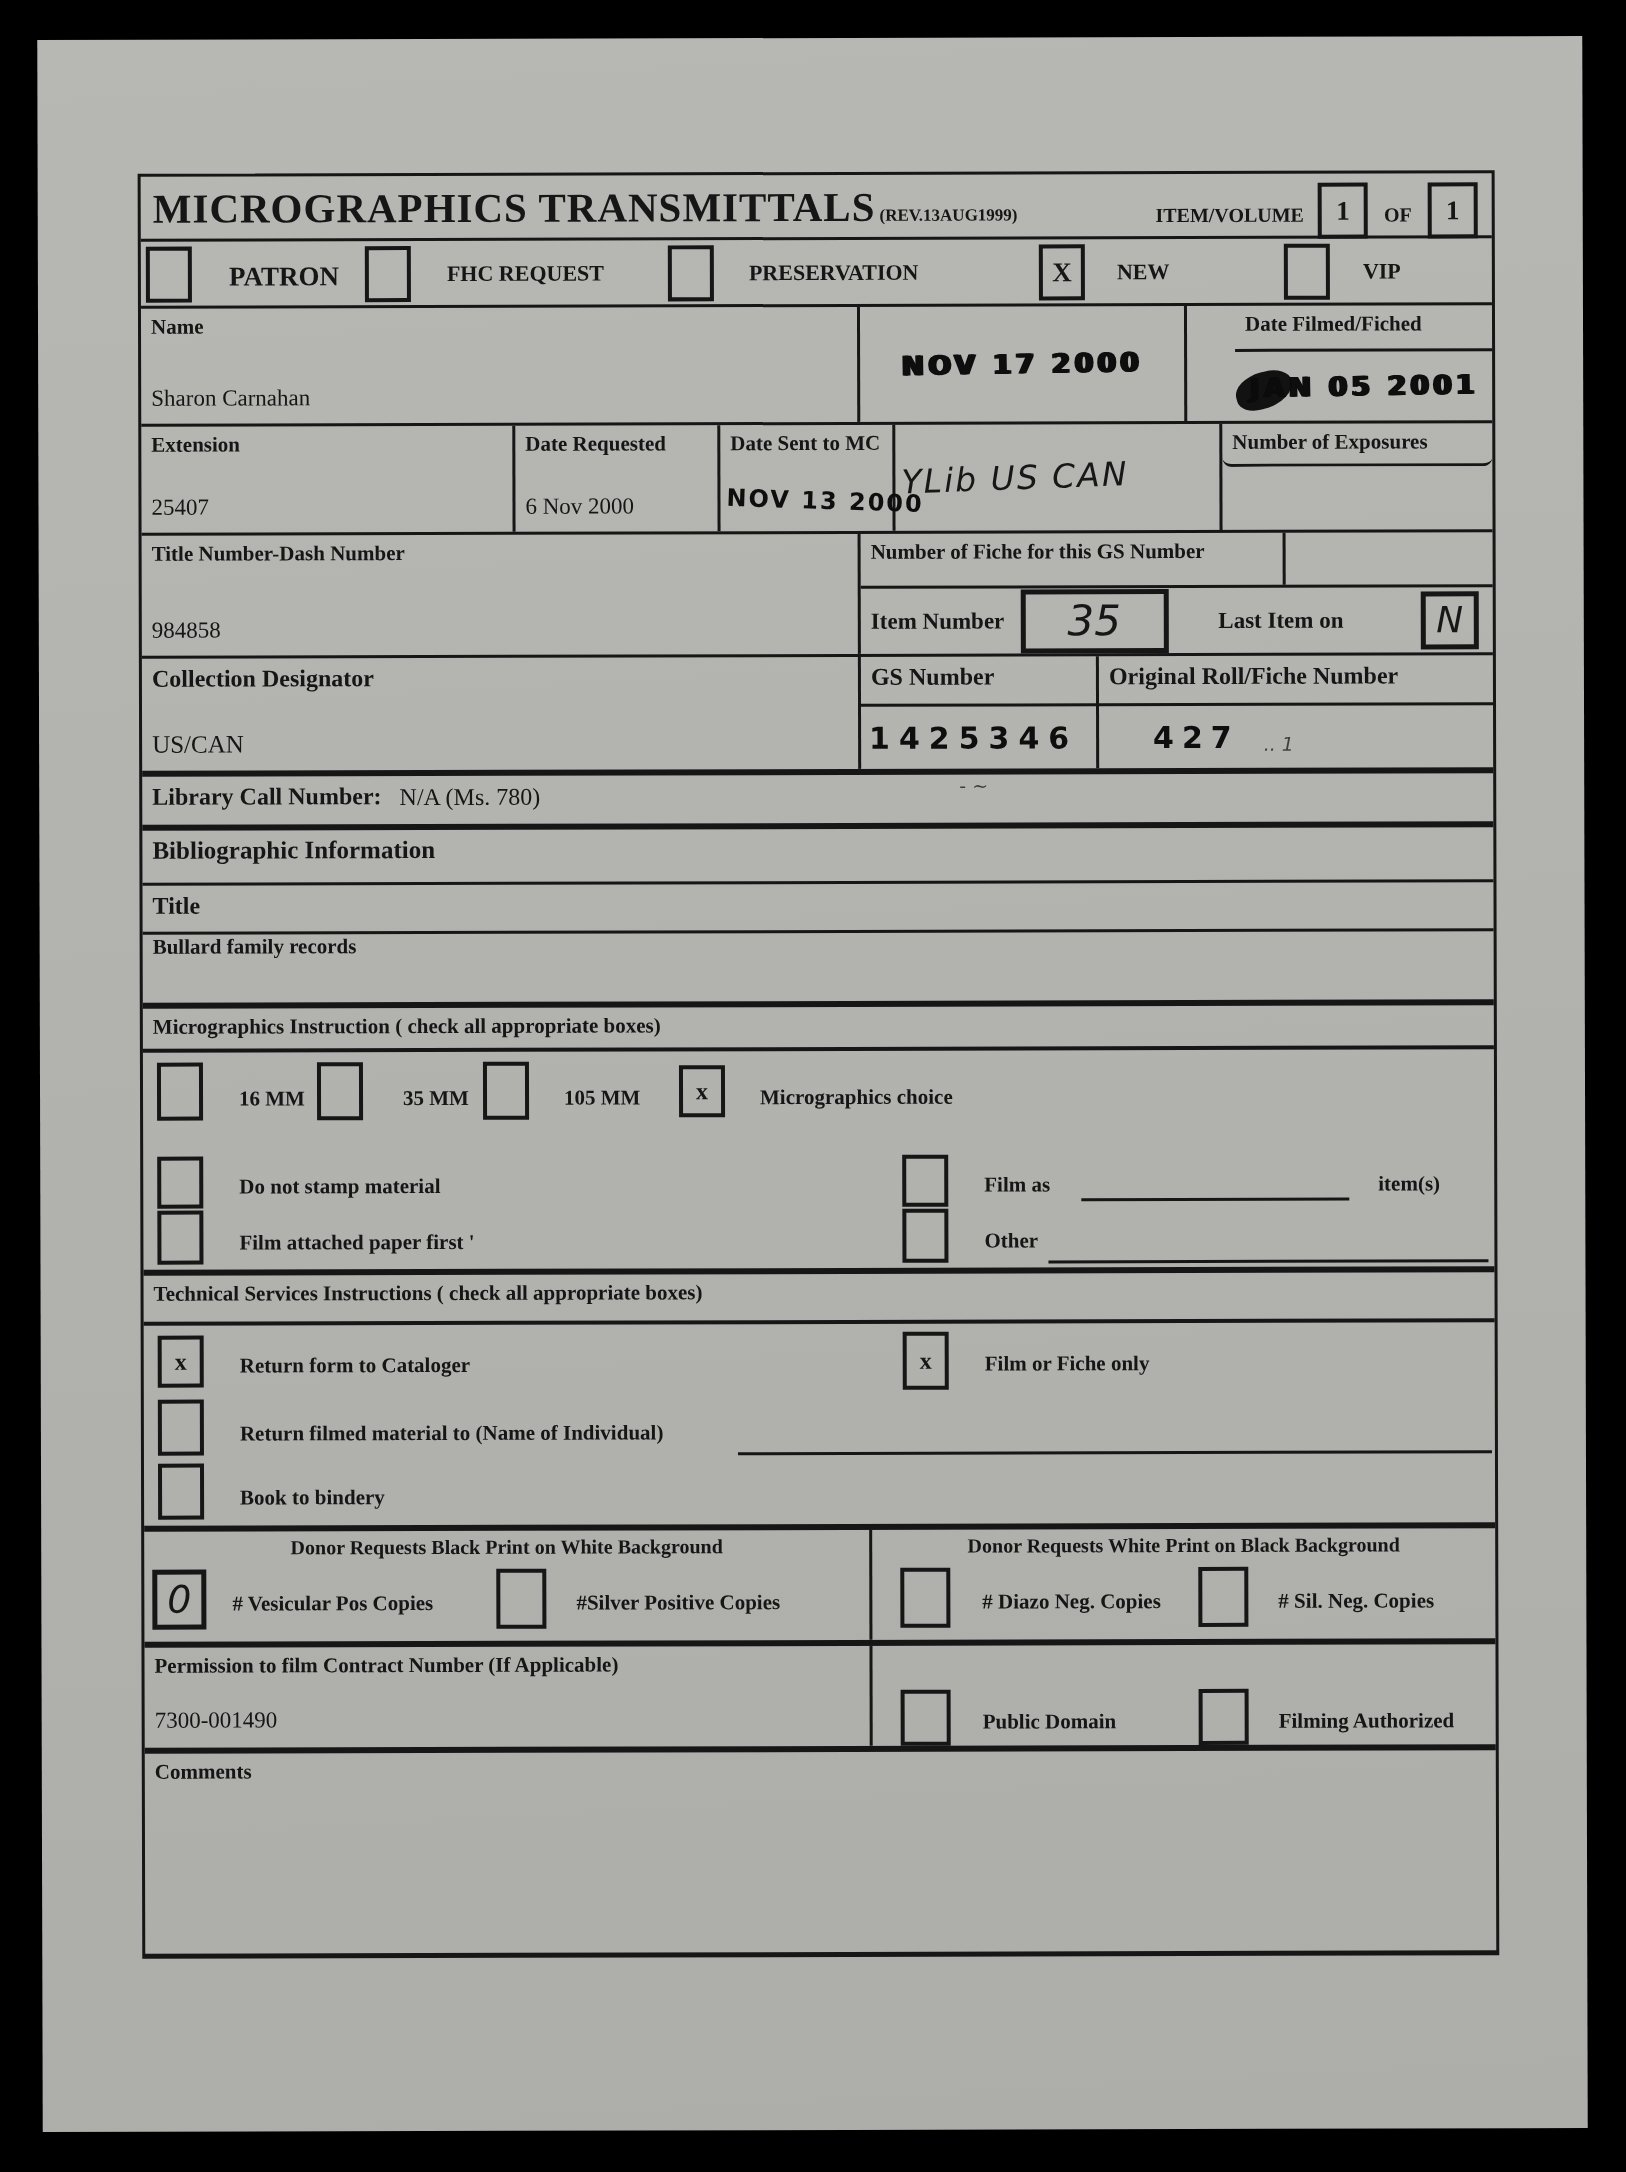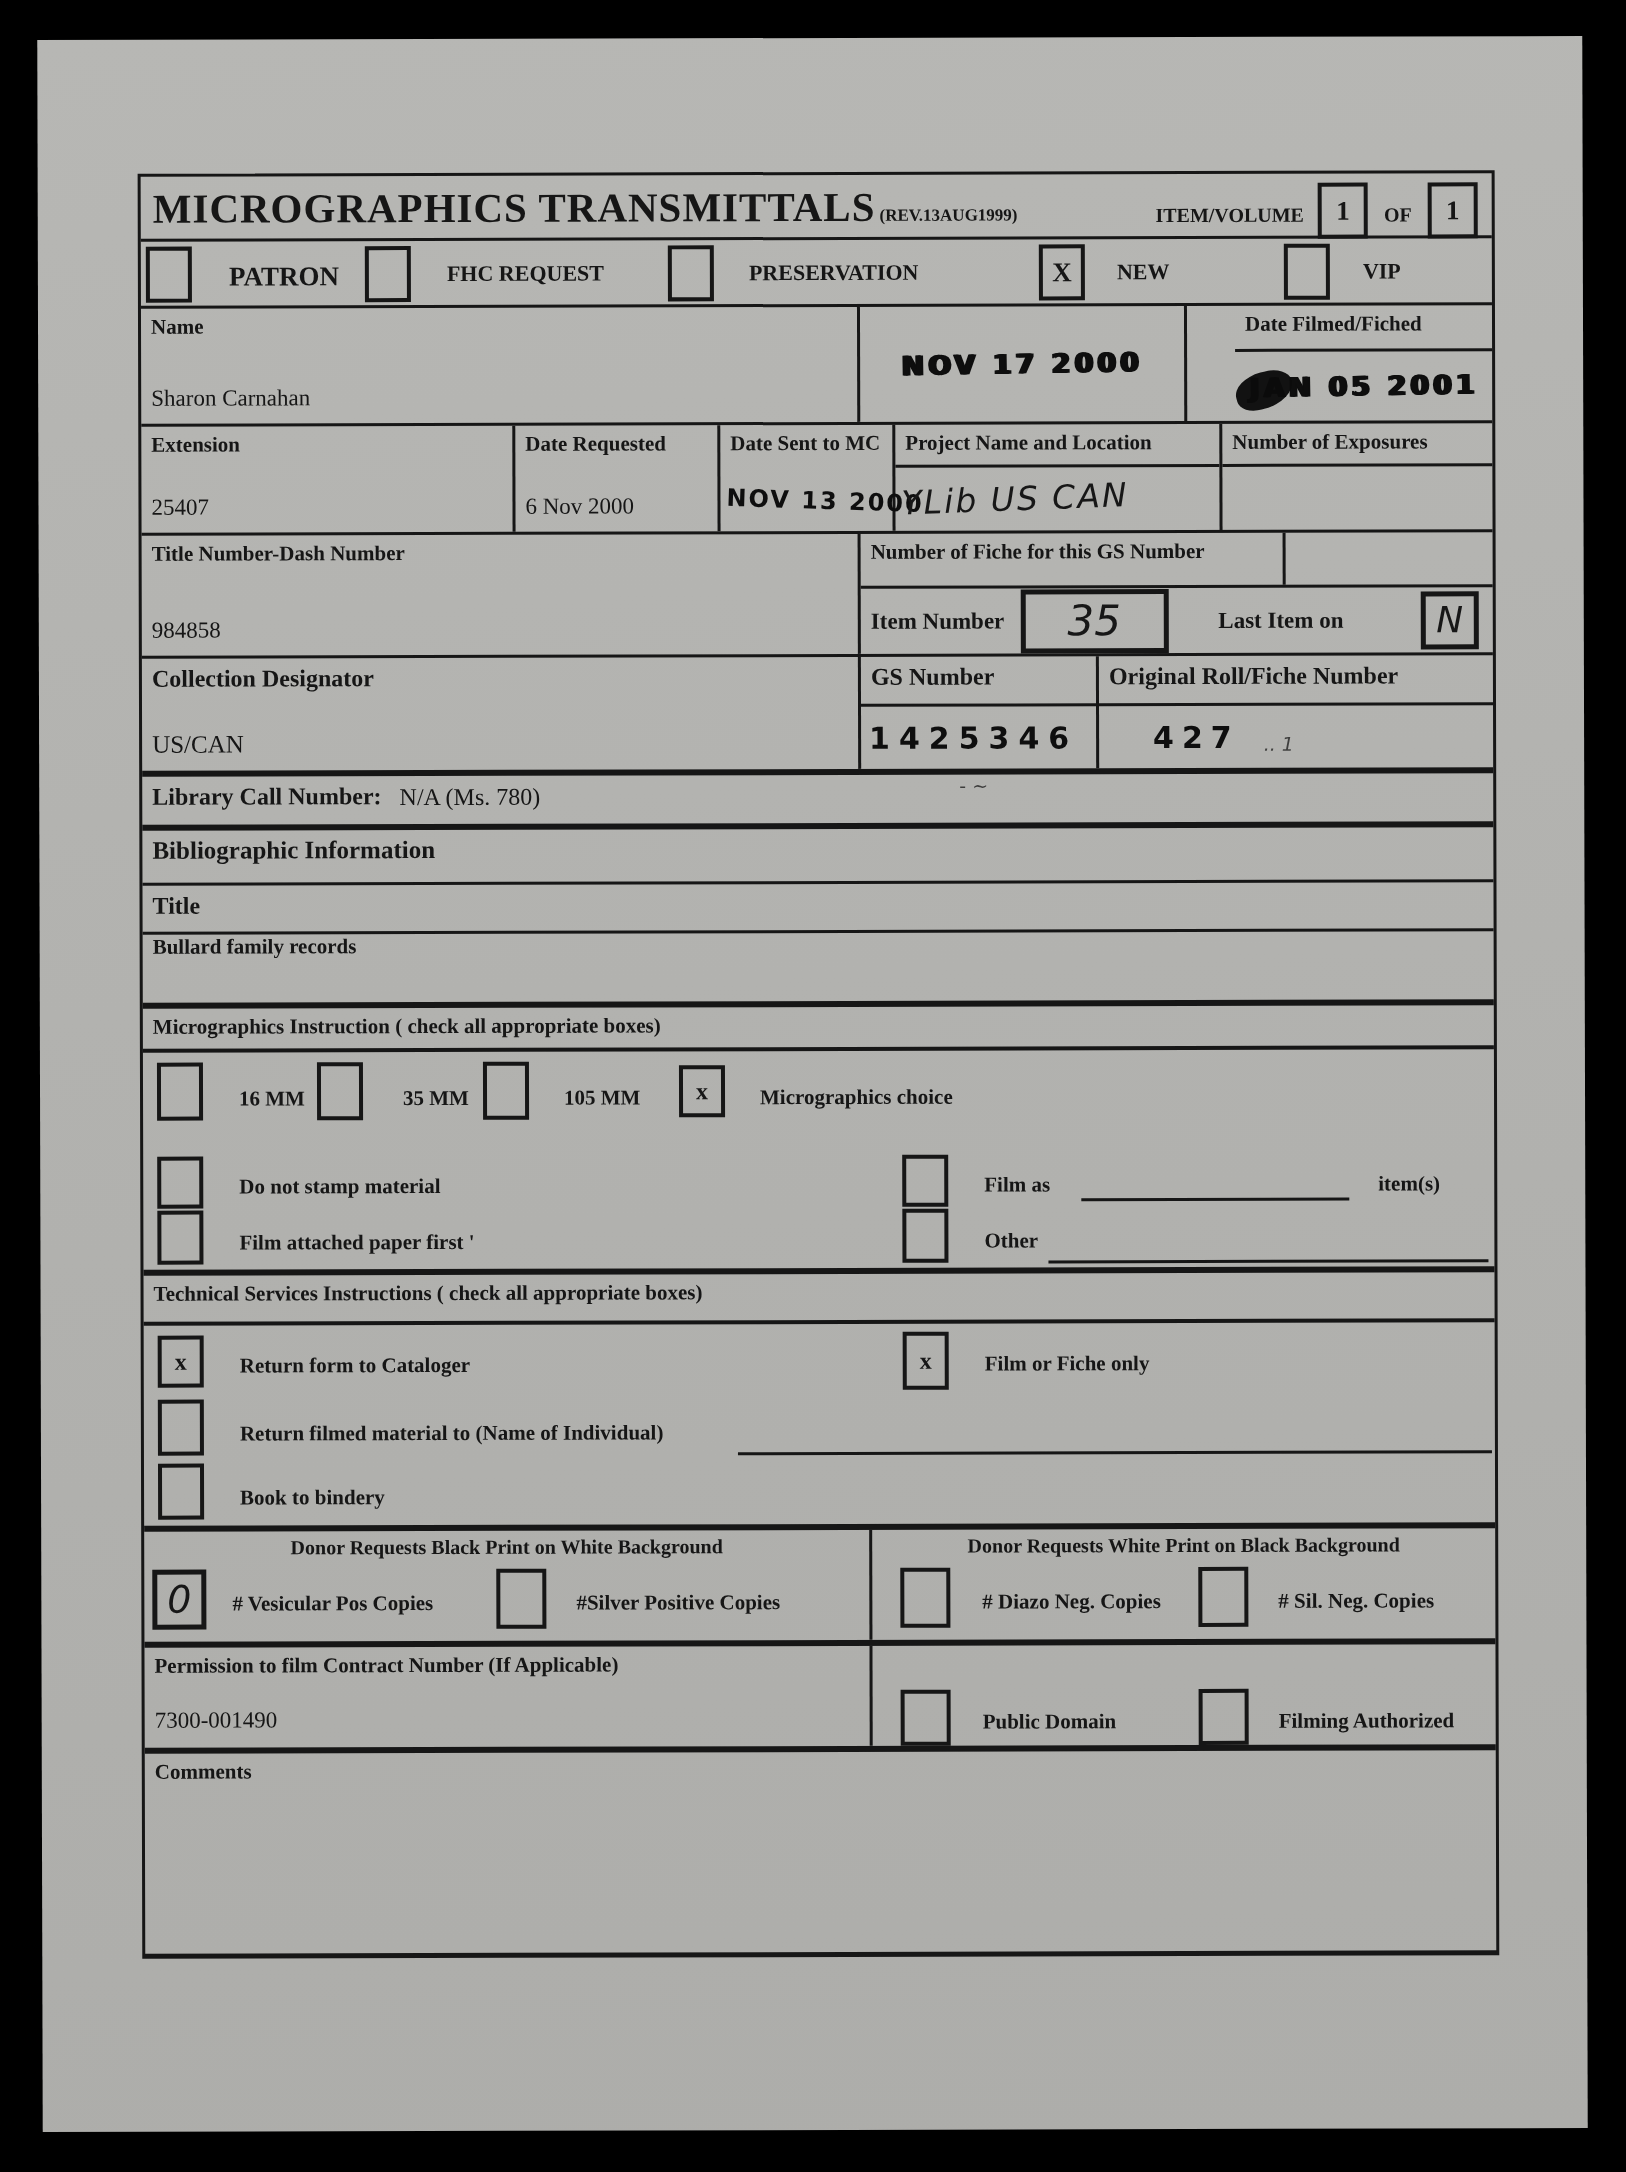--- a/index.html
+++ b/index.html
@@ -120,27 +120,26 @@
     </div>
     <div class="cell br" style="width:205px;">
       <div class="lbl">Date Requested</div>
       <div class="val val-bottom">6 Nov 2000</div>
     </div>
     <div class="cell br" style="width:175px;">
       <div class="lbl">Date Sent to MC</div>
       <div class="val-bottom stamp" style="font-size:24px;letter-spacing:2px;left:6px;bottom:16px;transform:rotate(2deg);">NOV 13 2000</div>
     </div>
     <div class="cell br colflex" style="width:327px;">
-      <div class="sub-label lbl" style="height:43px;">Project Name and Location</div>
       <div class="sub-val" style="justify-content:flex-start;">
         <span class="hand" style="font-size:33px;letter-spacing:2px;padding-left:6px;transform:rotate(-2deg);">YLib US CAN</span>
       </div>
     </div>
     <div class="cell colflex" style="flex:1;">
-      <div class="sub-label lbl" style="height:43px;">Number of Exposures</div>
+      <div class="sub-label lbl" style="height:43px;border-radius:9px;">Number of Exposures</div>
       <div class="sub-val"></div>
     </div>
   </div>
 
   <div class="row" style="height:123px;">
     <div class="cell br" style="width:719px;">
       <div class="lbl">Title Number-Dash Number</div>
       <div class="val val-bottom">984858</div>
     </div>
     <div class="cell colflex" style="flex:1;">

